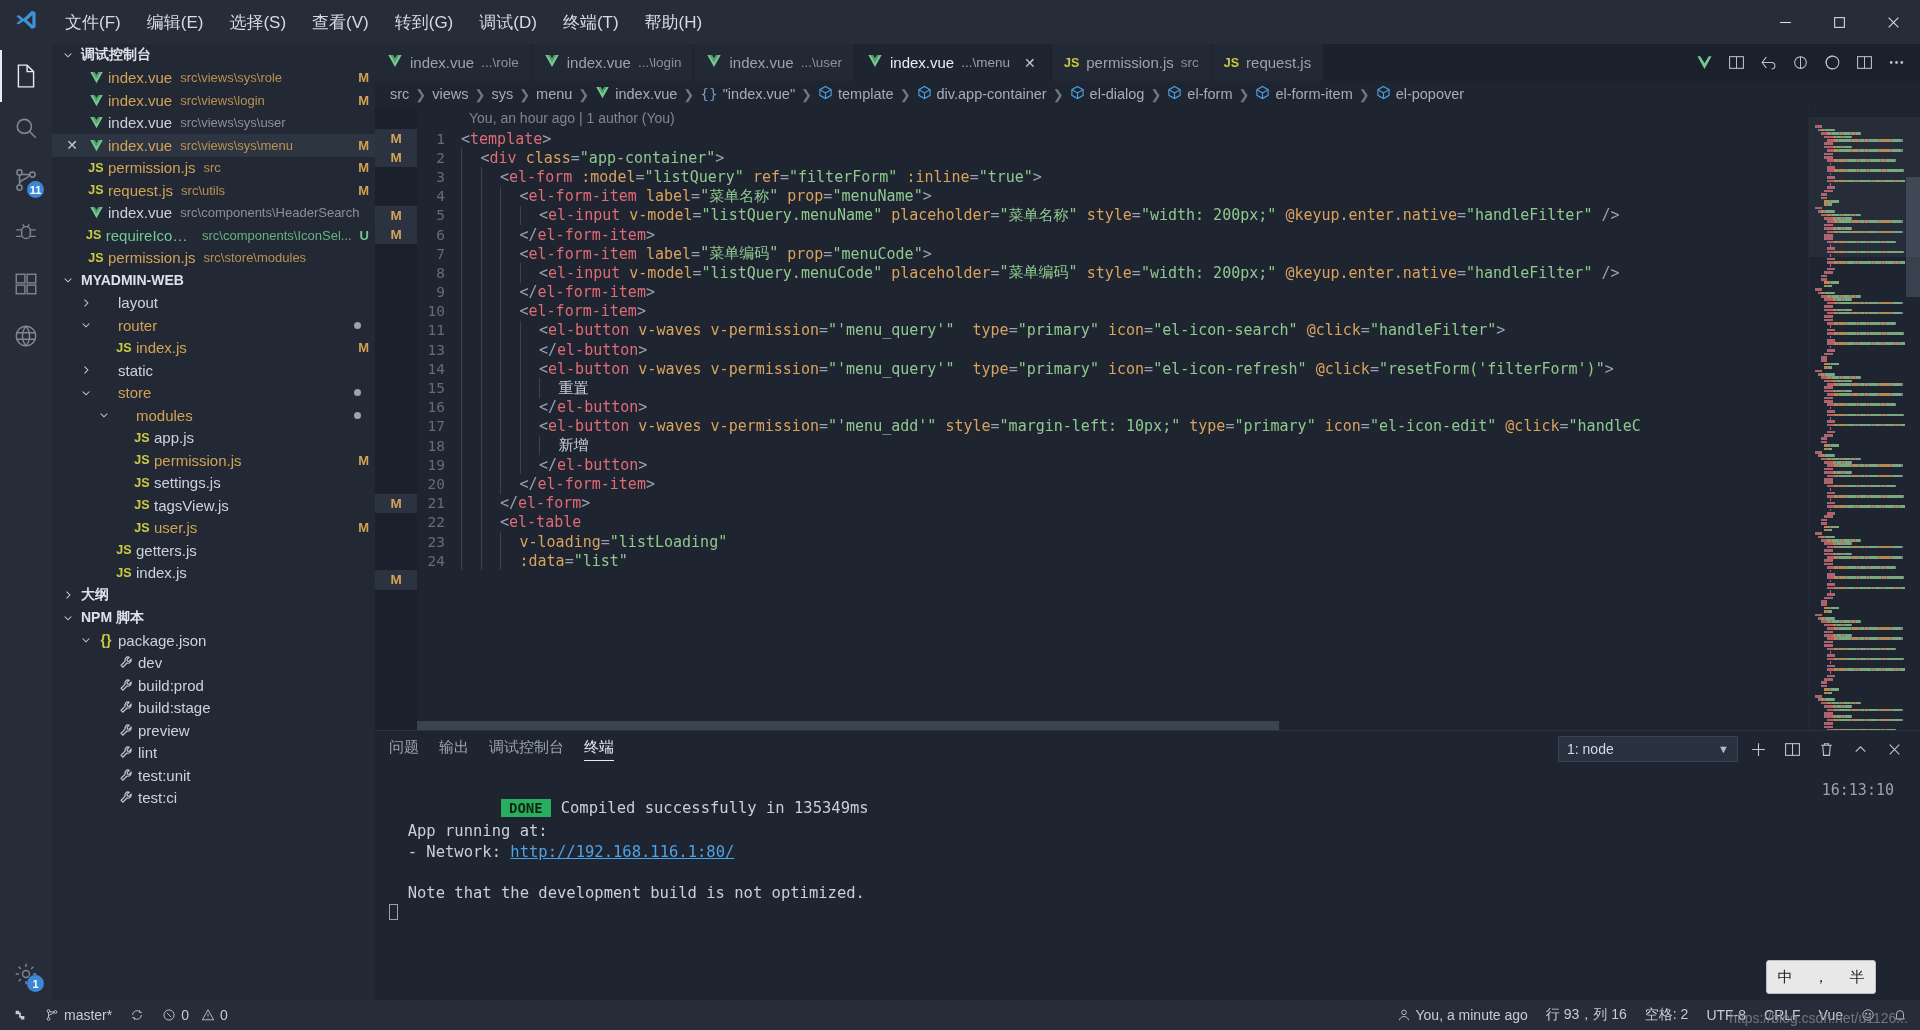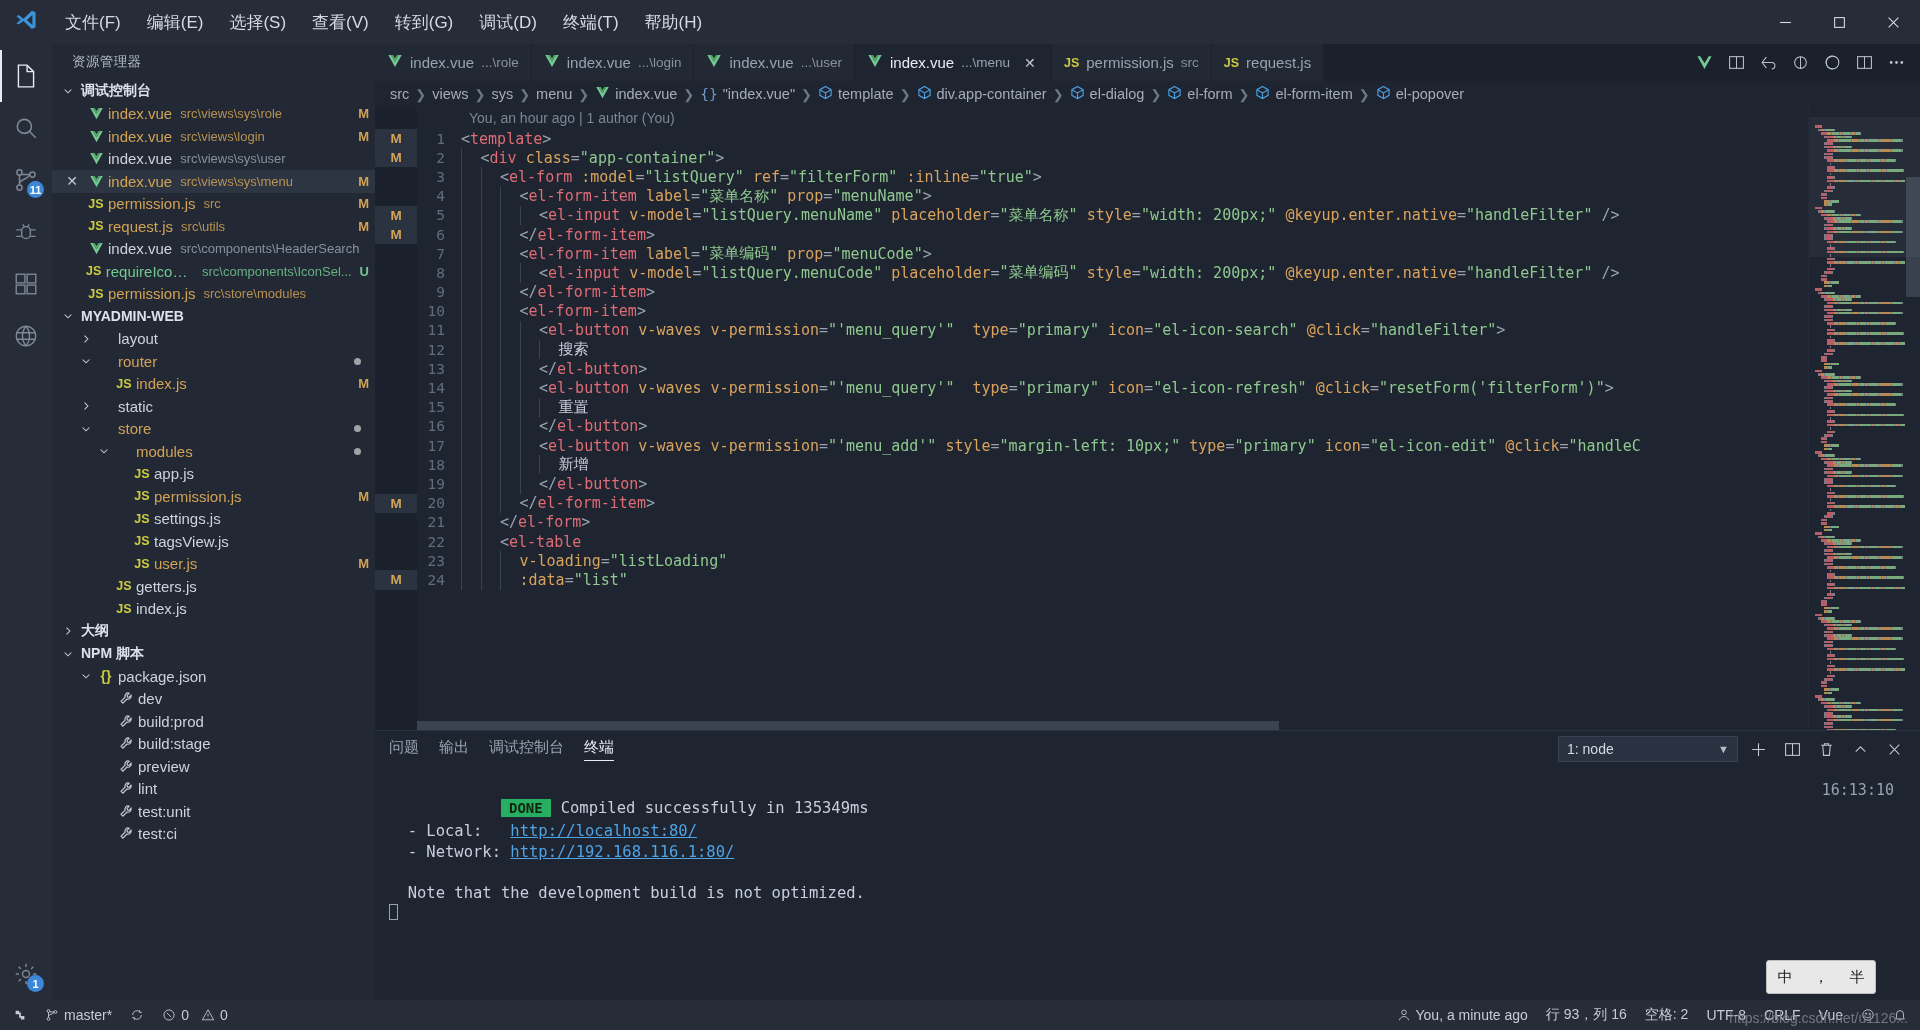--- a/index.html
+++ b/index.html
@@ -295,21 +295,20 @@
         <div class="act">
           <svg viewBox="0 0 24 24" fill="none" stroke="currentColor" stroke-width="1.3">
             <circle cx="12" cy="12" r="3.2"></circle>
             <path d="M12 2.5v3M12 18.5v3M2.5 12h3M18.5 12h3M5.2 5.2l2.1 2.1M16.7 16.7l2.1 2.1M18.8 5.2l-2.1 2.1M7.3 16.7l-2.1 2.1"></path>
           </svg>
           <span class="act-badge">1</span>
         </div>
       </div>
 
     <div class="sidebar">
-      <div class="sb-title">资源管理器</div>
       <div class="sb-scroll" id="tree">
           <div class="sect-head">
             <span class="chev">
               <svg viewBox="0 0 16 16" fill="none" stroke="currentColor" stroke-width="1.4">
                 <path d="M3.5 6 8 10.5 12.5 6"></path>
               </svg>
             </span>
             <span>调试控制台</span>
           </div>
           <div class="row" style="padding-left: 8px;">
@@ -811,21 +810,20 @@
               <div class="codeline"><span class="lnum">2</span><span class="ind" style="width:19.5px;"></span><span class="tk-punc">&lt;</span><span class="tk-tag">div </span><span class="tk-attr">class</span><span class="tk-punc">=</span><span class="tk-str">"app-container"</span><span class="tk-punc">&gt;</span></div>
               <div class="codeline"><span class="lnum">3</span><span class="ind" style="width:19.5px;"></span><span class="ind" style="width:19.5px;"></span><span class="tk-punc">&lt;</span><span class="tk-tag">el-form </span><span class="tk-attr">:model</span><span class="tk-punc">=</span><span class="tk-str">"listQuery"</span><span class="tk-txt"> </span><span class="tk-attr">ref</span><span class="tk-punc">=</span><span class="tk-str">"filterForm"</span><span class="tk-txt"> </span><span class="tk-attr">:inline</span><span class="tk-punc">=</span><span class="tk-str">"true"</span><span class="tk-punc">&gt;</span></div>
               <div class="codeline"><span class="lnum">4</span><span class="ind" style="width:19.5px;"></span><span class="ind" style="width:19.5px;"></span><span class="ind" style="width:19.5px;"></span><span class="tk-punc">&lt;</span><span class="tk-tag">el-form-item </span><span class="tk-attr">label</span><span class="tk-punc">=</span><span class="tk-str">"菜单名称"</span><span class="tk-txt"> </span><span class="tk-attr">prop</span><span class="tk-punc">=</span><span class="tk-str">"menuName"</span><span class="tk-punc">&gt;</span></div>
               <div class="codeline"><span class="lnum">5</span><span class="ind" style="width:19.5px;"></span><span class="ind" style="width:19.5px;"></span><span class="ind" style="width:19.5px;"></span><span class="ind" style="width:19.5px;"></span><span class="tk-punc">&lt;</span><span class="tk-tag">el-input </span><span class="tk-attr">v-model</span><span class="tk-punc">=</span><span class="tk-str">"listQuery.menuName"</span><span class="tk-txt"> </span><span class="tk-attr">placeholder</span><span class="tk-punc">=</span><span class="tk-str">"菜单名称"</span><span class="tk-txt"> </span><span class="tk-attr">style</span><span class="tk-punc">=</span><span class="tk-str">"width: 200px;"</span><span class="tk-txt"> </span><span class="tk-attr">@keyup.enter.native</span><span class="tk-punc">=</span><span class="tk-str">"handleFilter"</span><span class="tk-punc"> /&gt;</span></div>
               <div class="codeline"><span class="lnum">6</span><span class="ind" style="width:19.5px;"></span><span class="ind" style="width:19.5px;"></span><span class="ind" style="width:19.5px;"></span><span class="tk-punc">&lt;/</span><span class="tk-tag">el-form-item</span><span class="tk-punc">&gt;</span></div>
               <div class="codeline"><span class="lnum">7</span><span class="ind" style="width:19.5px;"></span><span class="ind" style="width:19.5px;"></span><span class="ind" style="width:19.5px;"></span><span class="tk-punc">&lt;</span><span class="tk-tag">el-form-item </span><span class="tk-attr">label</span><span class="tk-punc">=</span><span class="tk-str">"菜单编码"</span><span class="tk-txt"> </span><span class="tk-attr">prop</span><span class="tk-punc">=</span><span class="tk-str">"menuCode"</span><span class="tk-punc">&gt;</span></div>
               <div class="codeline"><span class="lnum">8</span><span class="ind" style="width:19.5px;"></span><span class="ind" style="width:19.5px;"></span><span class="ind" style="width:19.5px;"></span><span class="ind" style="width:19.5px;"></span><span class="tk-punc">&lt;</span><span class="tk-tag">el-input </span><span class="tk-attr">v-model</span><span class="tk-punc">=</span><span class="tk-str">"listQuery.menuCode"</span><span class="tk-txt"> </span><span class="tk-attr">placeholder</span><span class="tk-punc">=</span><span class="tk-str">"菜单编码"</span><span class="tk-txt"> </span><span class="tk-attr">style</span><span class="tk-punc">=</span><span class="tk-str">"width: 200px;"</span><span class="tk-txt"> </span><span class="tk-attr">@keyup.enter.native</span><span class="tk-punc">=</span><span class="tk-str">"handleFilter"</span><span class="tk-punc"> /&gt;</span></div>
               <div class="codeline"><span class="lnum">9</span><span class="ind" style="width:19.5px;"></span><span class="ind" style="width:19.5px;"></span><span class="ind" style="width:19.5px;"></span><span class="tk-punc">&lt;/</span><span class="tk-tag">el-form-item</span><span class="tk-punc">&gt;</span></div>
               <div class="codeline"><span class="lnum">10</span><span class="ind" style="width:19.5px;"></span><span class="ind" style="width:19.5px;"></span><span class="ind" style="width:19.5px;"></span><span class="tk-punc">&lt;</span><span class="tk-tag">el-form-item</span><span class="tk-punc">&gt;</span></div>
               <div class="codeline"><span class="lnum">11</span><span class="ind" style="width:19.5px;"></span><span class="ind" style="width:19.5px;"></span><span class="ind" style="width:19.5px;"></span><span class="ind" style="width:19.5px;"></span><span class="tk-punc">&lt;</span><span class="tk-tag">el-button </span><span class="tk-attr">v-waves</span><span class="tk-txt"> </span><span class="tk-attr">v-permission</span><span class="tk-punc">=</span><span class="tk-str">"'menu_query'"</span><span class="tk-txt">  </span><span class="tk-attr">type</span><span class="tk-punc">=</span><span class="tk-str">"primary"</span><span class="tk-txt"> </span><span class="tk-attr">icon</span><span class="tk-punc">=</span><span class="tk-str">"el-icon-search"</span><span class="tk-txt"> </span><span class="tk-attr">@click</span><span class="tk-punc">=</span><span class="tk-str">"handleFilter"</span><span class="tk-punc">&gt;</span></div>
-              <div class="codeline"><span class="lnum">12</span><span class="ind" style="width:19.5px;"></span><span class="ind" style="width:19.5px;"></span><span class="ind" style="width:19.5px;"></span><span class="ind" style="width:19.5px;"></span><span class="ind" style="width:19.5px;"></span><span class="tk-txt">搜索</span></div>
               <div class="codeline"><span class="lnum">13</span><span class="ind" style="width:19.5px;"></span><span class="ind" style="width:19.5px;"></span><span class="ind" style="width:19.5px;"></span><span class="ind" style="width:19.5px;"></span><span class="tk-punc">&lt;/</span><span class="tk-tag">el-button</span><span class="tk-punc">&gt;</span></div>
               <div class="codeline"><span class="lnum">14</span><span class="ind" style="width:19.5px;"></span><span class="ind" style="width:19.5px;"></span><span class="ind" style="width:19.5px;"></span><span class="ind" style="width:19.5px;"></span><span class="tk-punc">&lt;</span><span class="tk-tag">el-button </span><span class="tk-attr">v-waves</span><span class="tk-txt"> </span><span class="tk-attr">v-permission</span><span class="tk-punc">=</span><span class="tk-str">"'menu_query'"</span><span class="tk-txt">  </span><span class="tk-attr">type</span><span class="tk-punc">=</span><span class="tk-str">"primary"</span><span class="tk-txt"> </span><span class="tk-attr">icon</span><span class="tk-punc">=</span><span class="tk-str">"el-icon-refresh"</span><span class="tk-txt"> </span><span class="tk-attr">@click</span><span class="tk-punc">=</span><span class="tk-str">"resetForm('filterForm')"</span><span class="tk-punc">&gt;</span></div>
               <div class="codeline"><span class="lnum">15</span><span class="ind" style="width:19.5px;"></span><span class="ind" style="width:19.5px;"></span><span class="ind" style="width:19.5px;"></span><span class="ind" style="width:19.5px;"></span><span class="ind" style="width:19.5px;"></span><span class="tk-txt">重置</span></div>
               <div class="codeline"><span class="lnum">16</span><span class="ind" style="width:19.5px;"></span><span class="ind" style="width:19.5px;"></span><span class="ind" style="width:19.5px;"></span><span class="ind" style="width:19.5px;"></span><span class="tk-punc">&lt;/</span><span class="tk-tag">el-button</span><span class="tk-punc">&gt;</span></div>
               <div class="codeline"><span class="lnum">17</span><span class="ind" style="width:19.5px;"></span><span class="ind" style="width:19.5px;"></span><span class="ind" style="width:19.5px;"></span><span class="ind" style="width:19.5px;"></span><span class="tk-punc">&lt;</span><span class="tk-tag">el-button </span><span class="tk-attr">v-waves</span><span class="tk-txt"> </span><span class="tk-attr">v-permission</span><span class="tk-punc">=</span><span class="tk-str">"'menu_add'"</span><span class="tk-txt"> </span><span class="tk-attr">style</span><span class="tk-punc">=</span><span class="tk-str">"margin-left: 10px;"</span><span class="tk-txt"> </span><span class="tk-attr">type</span><span class="tk-punc">=</span><span class="tk-str">"primary"</span><span class="tk-txt"> </span><span class="tk-attr">icon</span><span class="tk-punc">=</span><span class="tk-str">"el-icon-edit"</span><span class="tk-txt"> </span><span class="tk-attr">@click</span><span class="tk-punc">=</span><span class="tk-str">"handleC</span></div>
               <div class="codeline"><span class="lnum">18</span><span class="ind" style="width:19.5px;"></span><span class="ind" style="width:19.5px;"></span><span class="ind" style="width:19.5px;"></span><span class="ind" style="width:19.5px;"></span><span class="ind" style="width:19.5px;"></span><span class="tk-txt">新增</span></div>
               <div class="codeline"><span class="lnum">19</span><span class="ind" style="width:19.5px;"></span><span class="ind" style="width:19.5px;"></span><span class="ind" style="width:19.5px;"></span><span class="ind" style="width:19.5px;"></span><span class="tk-punc">&lt;/</span><span class="tk-tag">el-button</span><span class="tk-punc">&gt;</span></div>
               <div class="codeline"><span class="lnum">20</span><span class="ind" style="width:19.5px;"></span><span class="ind" style="width:19.5px;"></span><span class="ind" style="width:19.5px;"></span><span class="tk-punc">&lt;/</span><span class="tk-tag">el-form-item</span><span class="tk-punc">&gt;</span></div>
               <div class="codeline"><span class="lnum">21</span><span class="ind" style="width:19.5px;"></span><span class="ind" style="width:19.5px;"></span><span class="tk-punc">&lt;/</span><span class="tk-tag">el-form</span><span class="tk-punc">&gt;</span></div>
               <div class="codeline"><span class="lnum">22</span><span class="ind" style="width:19.5px;"></span><span class="ind" style="width:19.5px;"></span><span class="tk-punc">&lt;</span><span class="tk-tag">el-table</span></div>
@@ -1068,21 +1066,21 @@
                 </svg>
             </div>
           </div>
         </div>
         <div class="term-body">
           <div class="term-line">
             <span class="badge-done">DONE</span><span style="padding-left:10px;">Compiled successfully in 135349ms</span>
           </div>
           <div id="termlines">
               <div class="term-line">&nbsp;</div>
-              <div class="term-line"><span>  - Local:   </span><span class="t-blue" style="text-decoration:underline;">http://localhost:80/</span></div>
+              <div class="term-line">  App running at:</div>
               <div class="term-line"><span>  - Network: </span><span class="t-blue" style="text-decoration:underline;">http://192.168.116.1:80/</span></div>
               <div class="term-line">&nbsp;</div>
               <div class="term-line">  Note that the development build is not optimized.</div>
             </div>
           <div class="term-line"><span class="cursor-blk"></span></div>
           <div class="term-time">16:13:10</div>
         </div>
       </div>
 
     </div>

